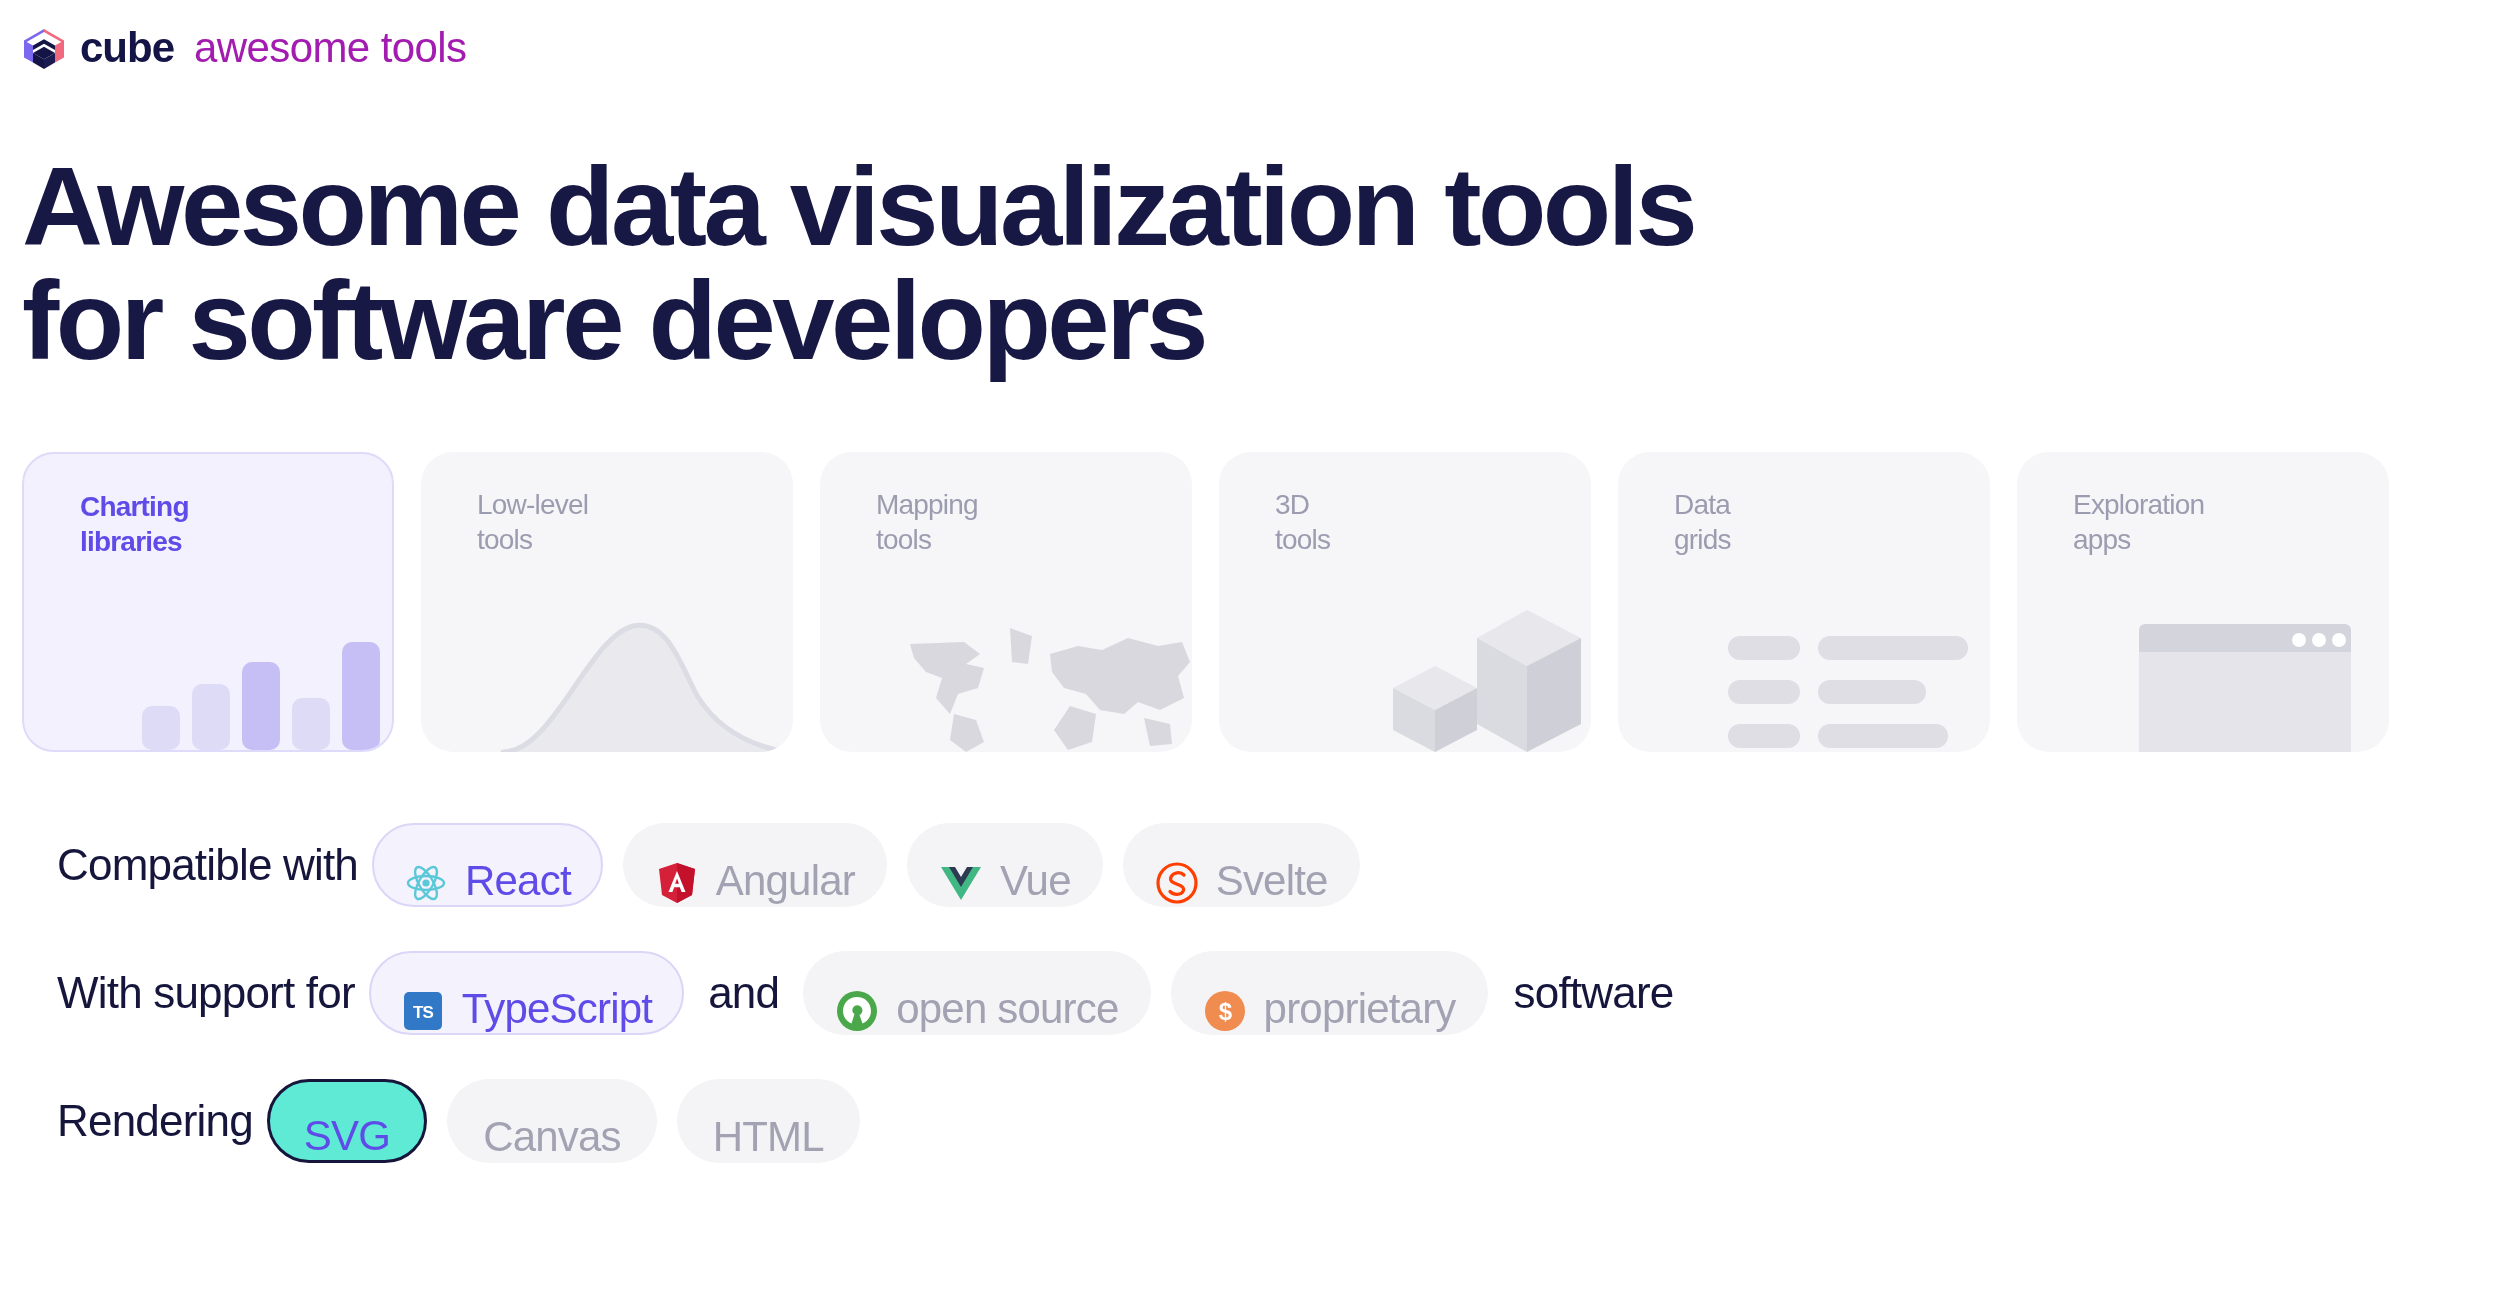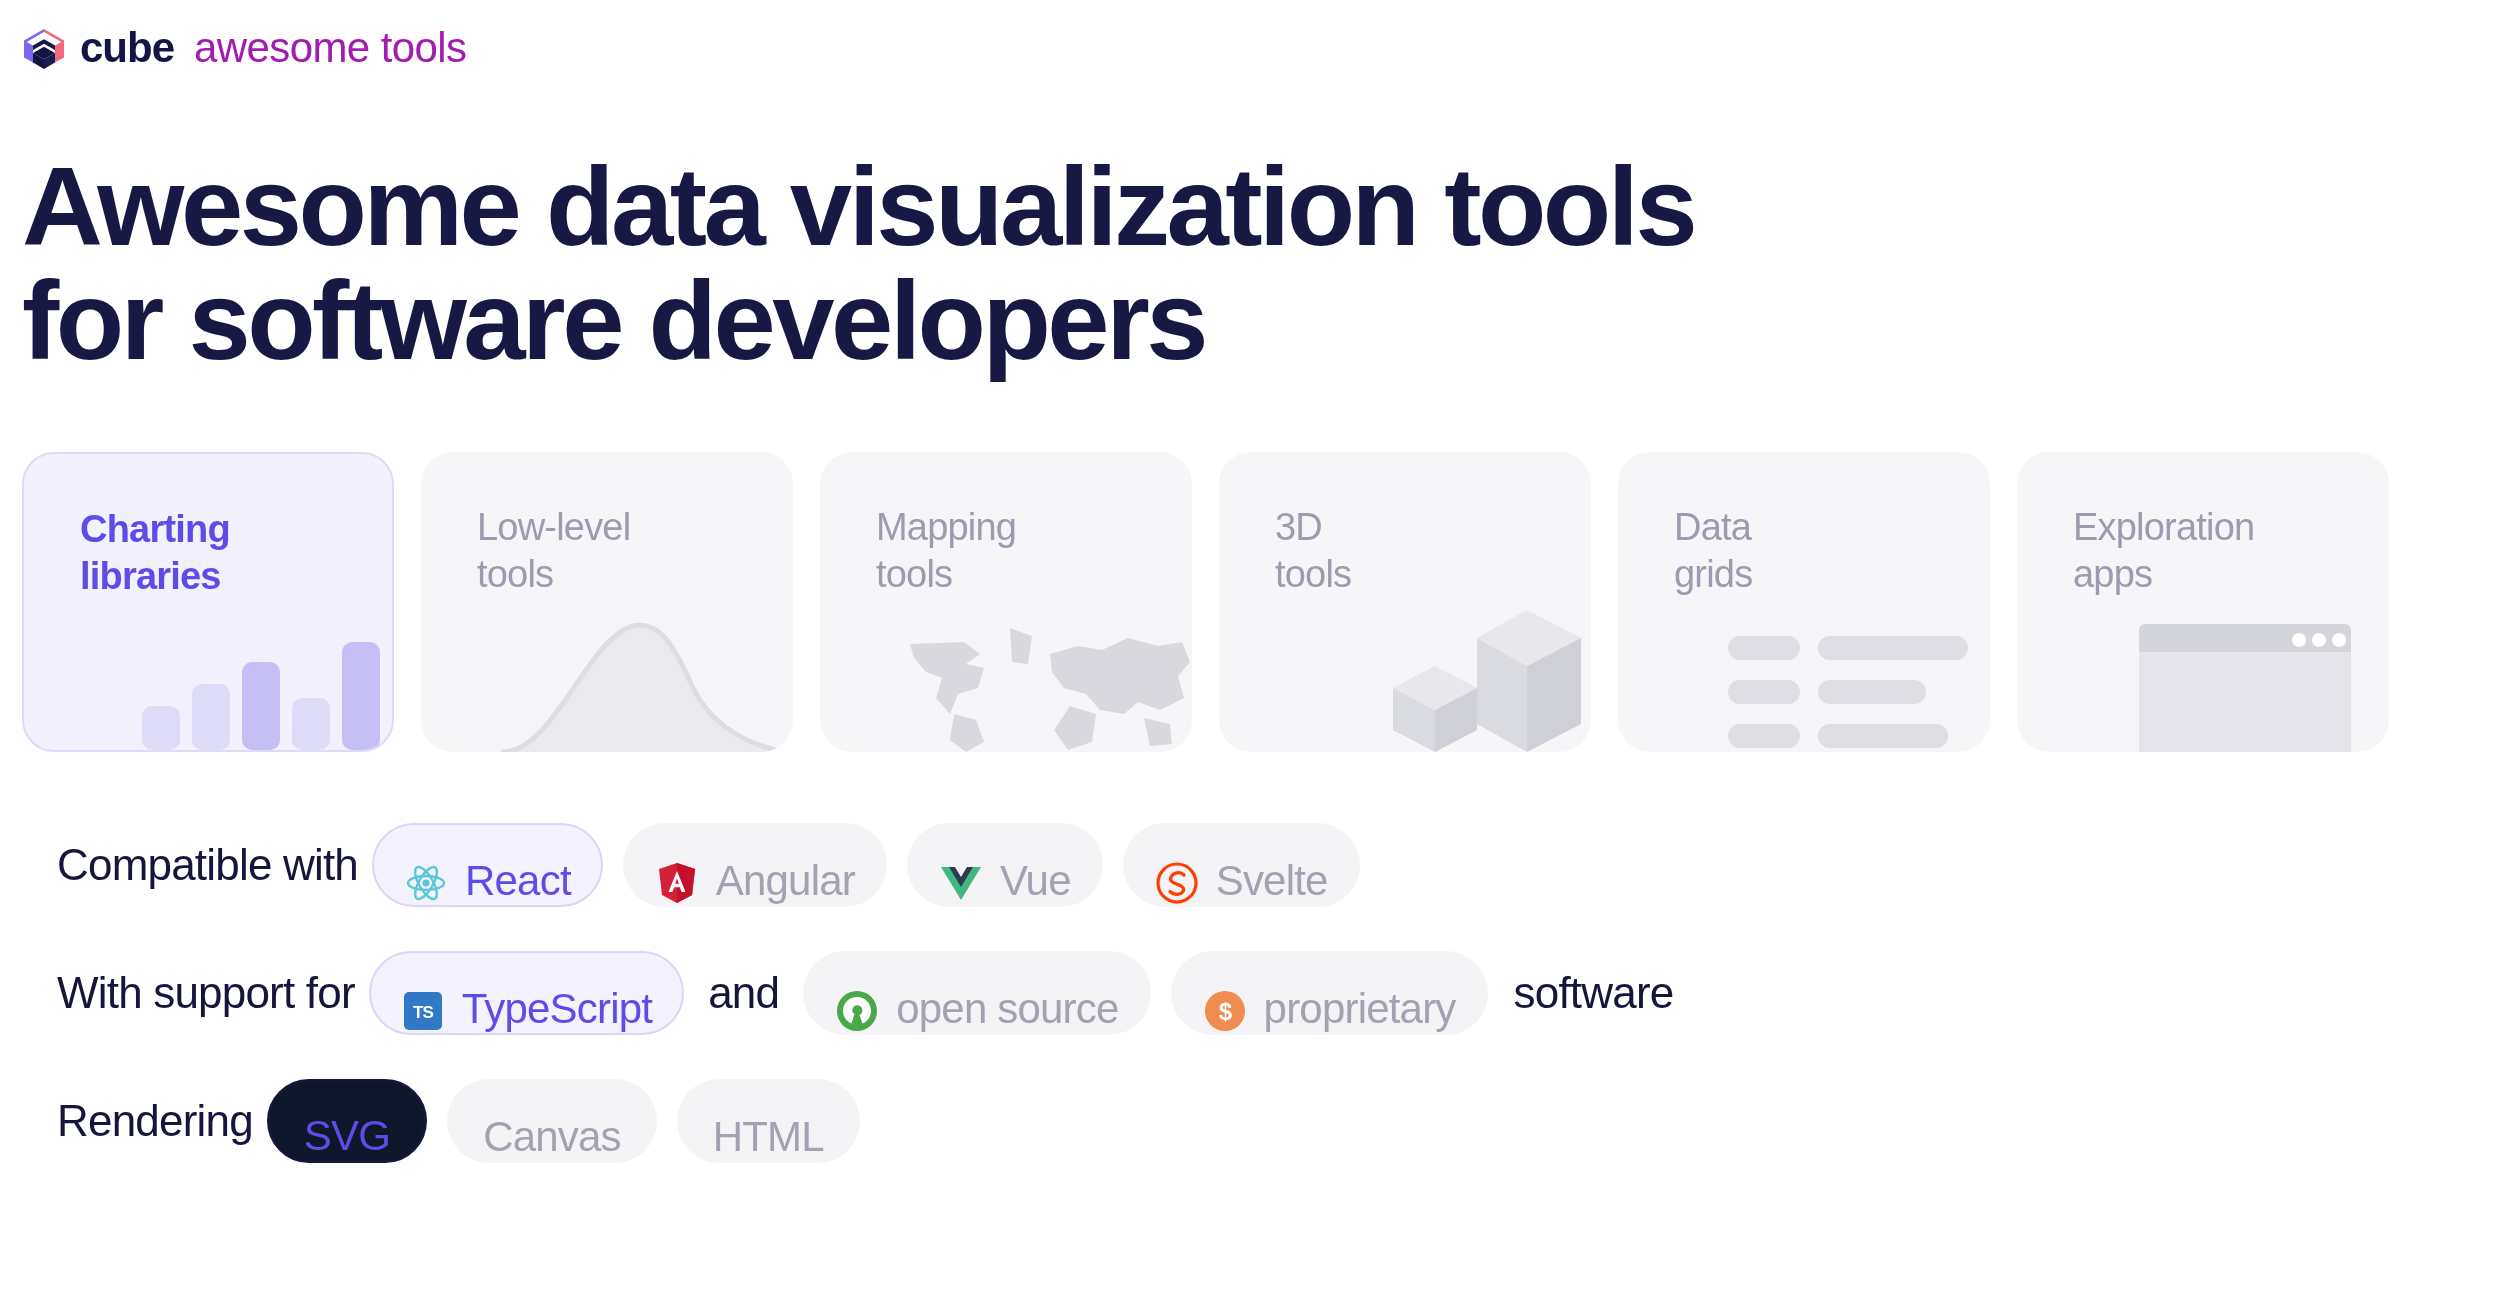--- a/index.html
+++ b/index.html
@@ -83,22 +83,22 @@
     flex: 0 0 372px;
     cursor: pointer;
   }
   .card.selected {
     background: #f2f1fd;
     border: 2px solid #dedbfa;
   }
   .card-label {
     position: absolute;
     left: 56px;
-    top: 52px;
-    font-size: 38px;
+    top: 36px;
+    font-size: 28px;
     line-height: 1.22;
     font-weight: 400;
     color: #9c9cb0;
     letter-spacing: -0.8px;
     white-space: pre-line;
     z-index: 2;
   }
   .card.selected .card-label {
     color: #5f4ce8;
     font-weight: 700;
@@ -144,21 +144,21 @@
     cursor: pointer;
     white-space: nowrap;
     margin: 0 10px;
   }
   .chip.selected {
     background: #f3f2fd;
     color: #5f4ce8;
     border: 2px solid #dad6f8;
   }
   .chip.selected.focus {
-    background: #0f172a;
+    background: #5eead4;
     border: 3px solid #16163c;
   }
   .chip-icon {
     width: 44px;
     height: 44px;
     flex: 0 0 44px;
     display: inline-flex;
     align-items: center;
     justify-content: center;
   }

